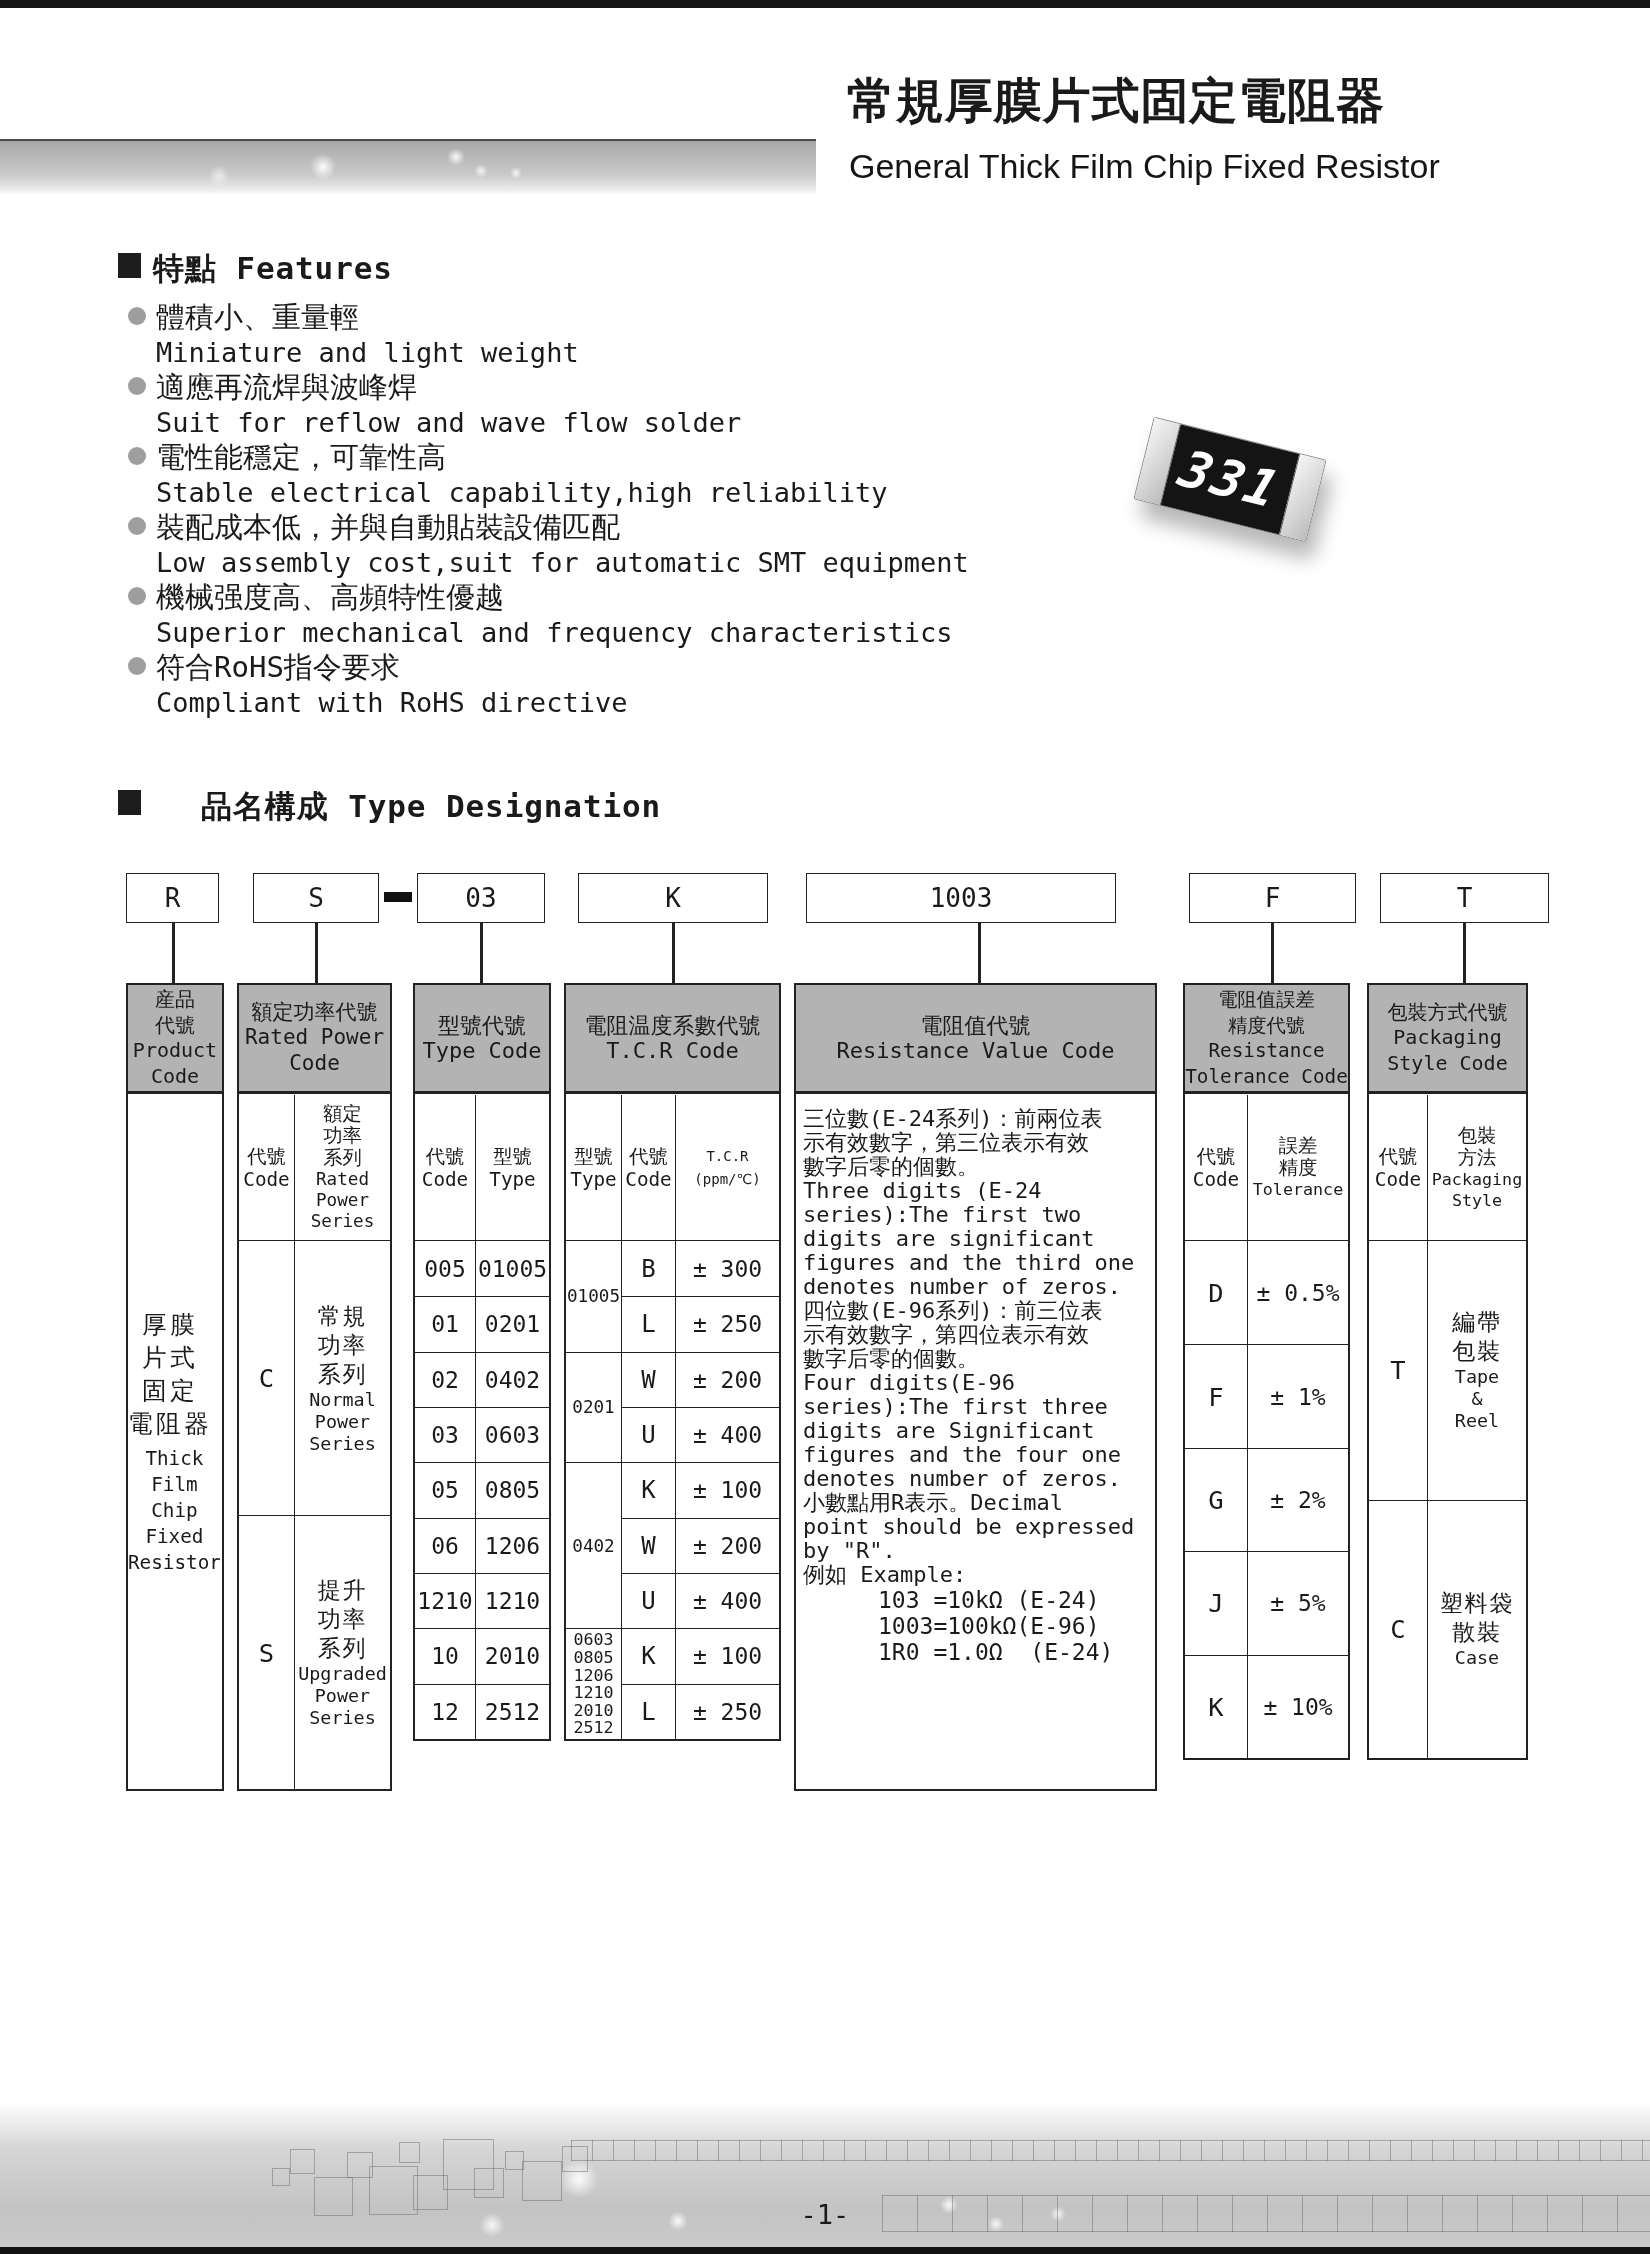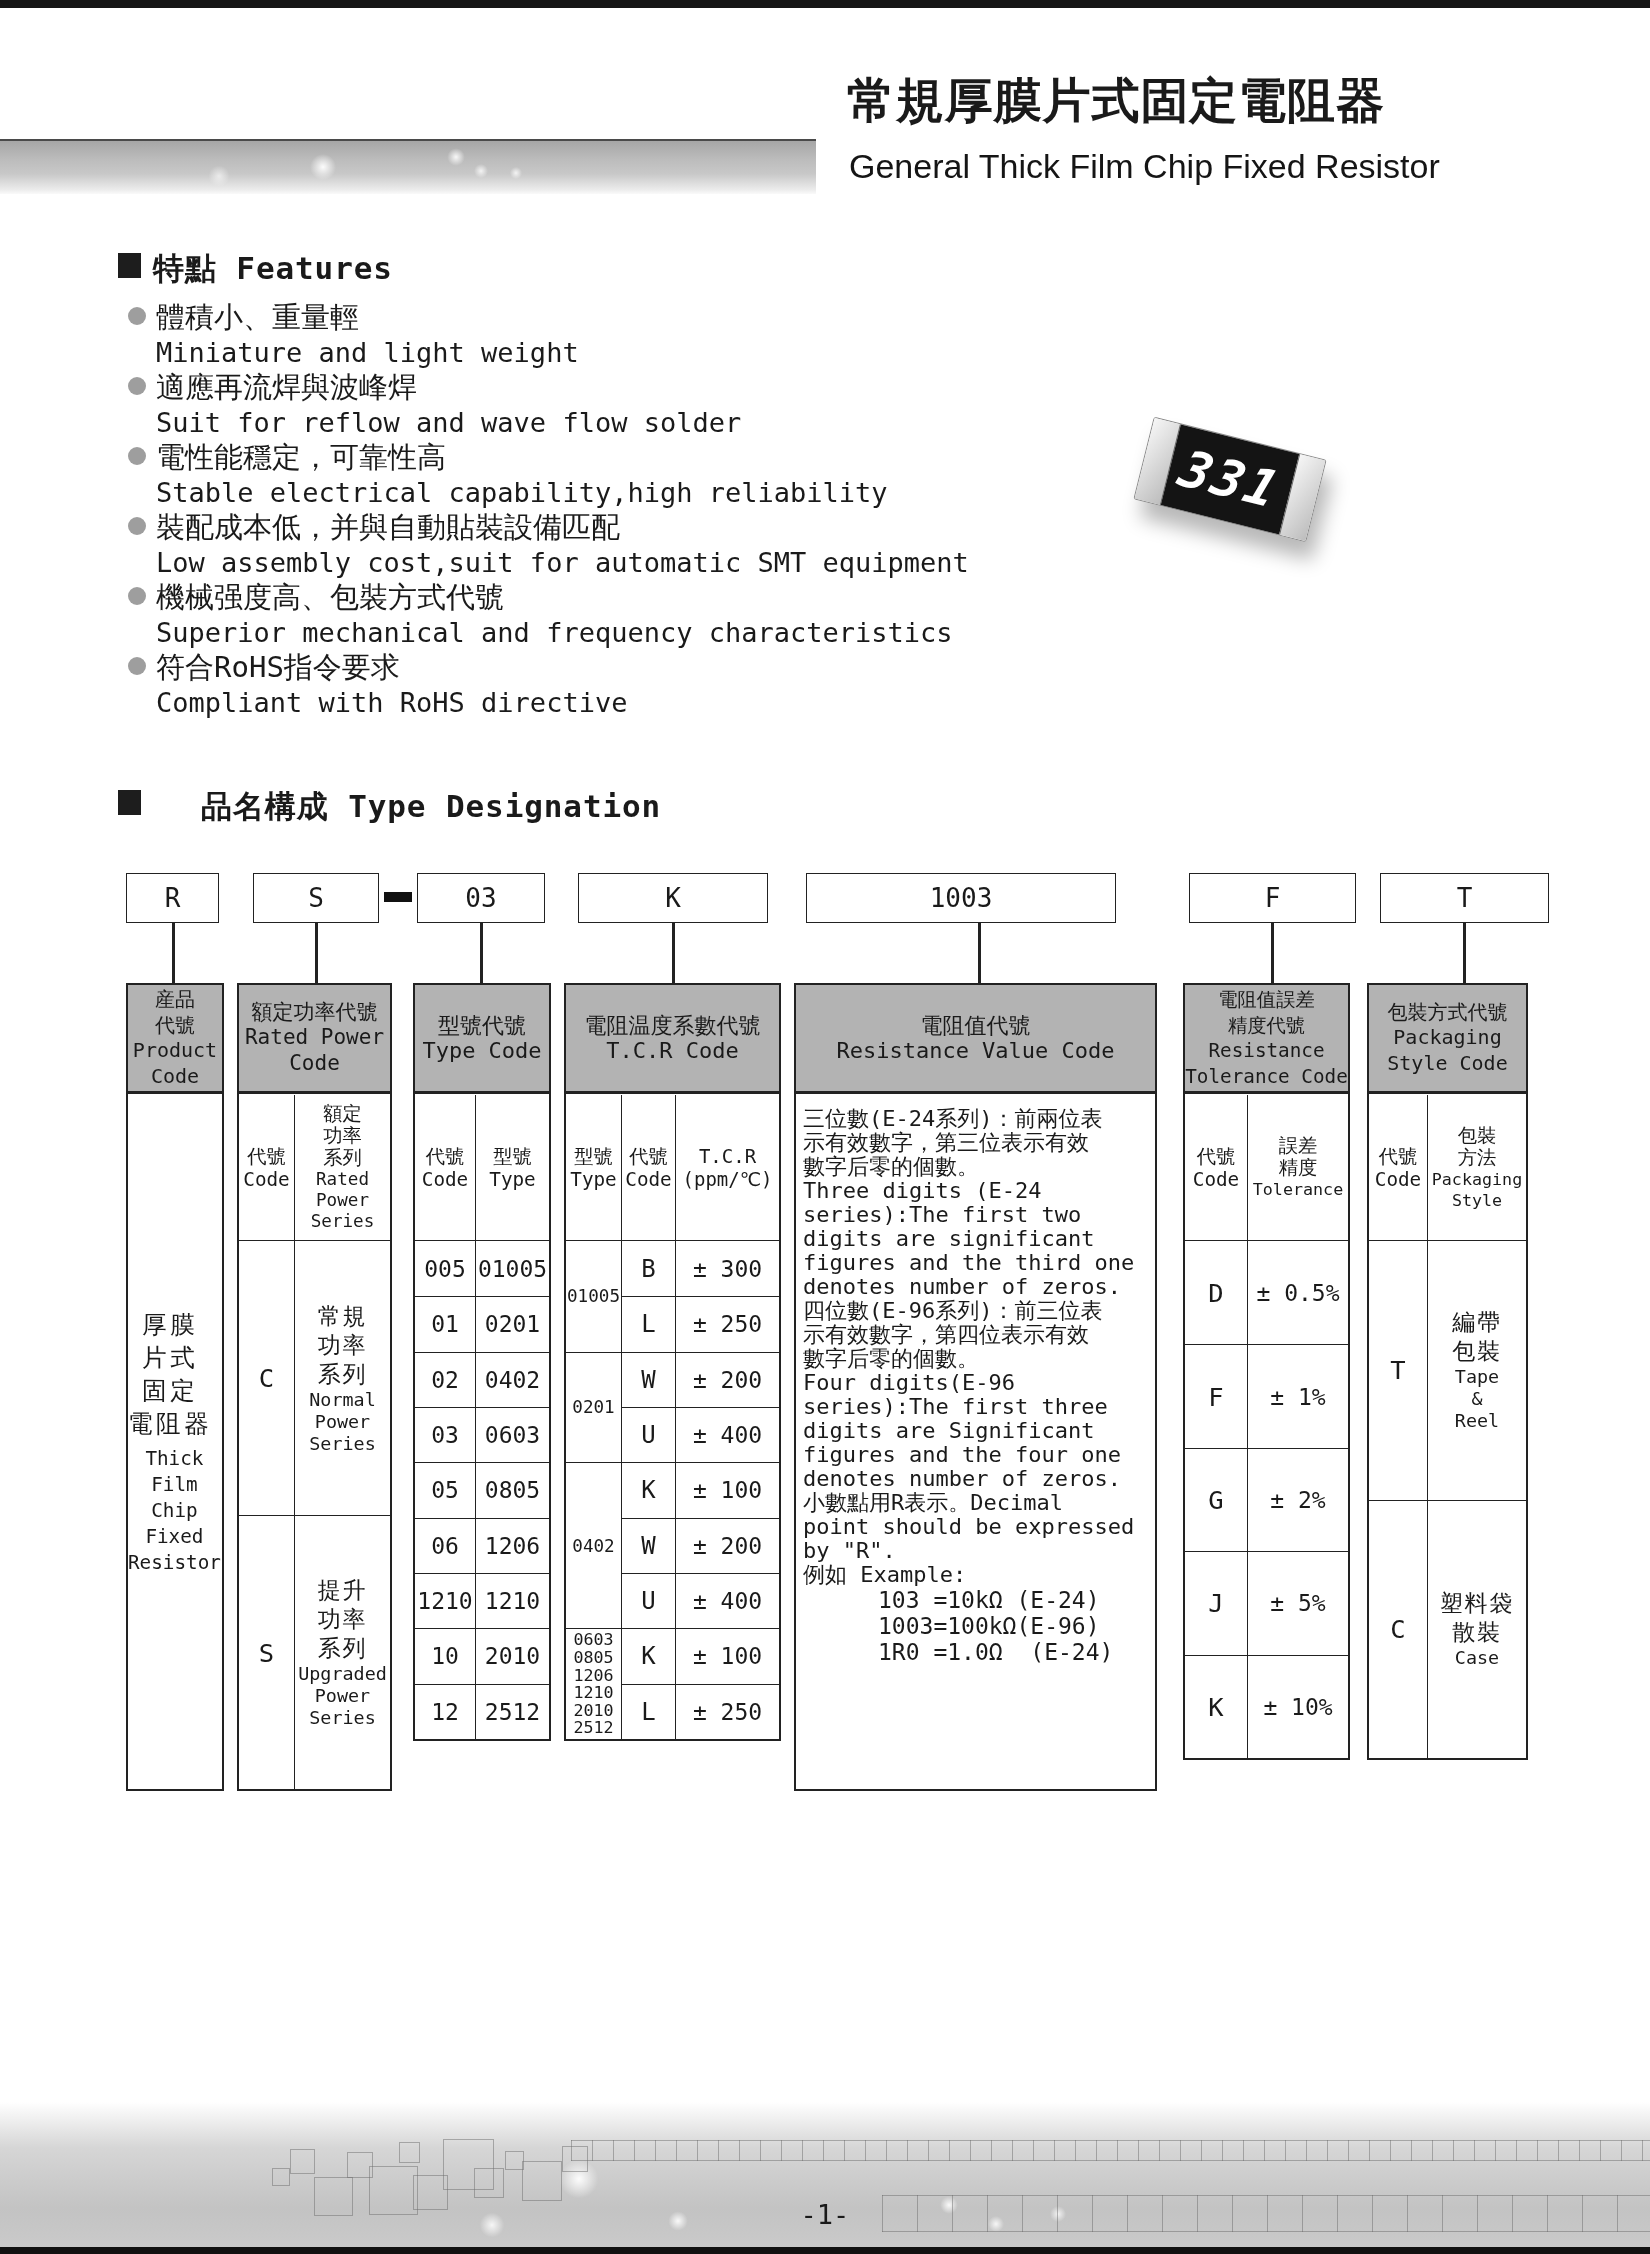--- a/index.html
+++ b/index.html
@@ -55,21 +55,21 @@
               background:#b3b3b3;display:flex;flex-direction:column;align-items:center;
               justify-content:center;text-align:center;white-space:pre-line;
               font-size:22px;line-height:25.5px;}
   .subhead{position:absolute;left:0;right:0;top:110px;height:145px;display:flex;}
   .sh{box-sizing:border-box;border-right:1.8px solid #222;display:flex;flex-direction:column;
       align-items:center;justify-content:center;text-align:center;white-space:pre-line;
       font-size:19.3px;line-height:23px;}
   .sh.last{border-right:none;flex:1;}
   .sh-cn{white-space:pre-line;font-size:19.3px;line-height:22px;}
   .sh-en{white-space:pre-line;font-size:17.6px;line-height:21px;}
-  .sh-sm .sh-en,.sh-sm{font-size:19px;}
+  .sh-sm .sh-en,.sh-sm{font-size:14px;}
   .bgrid{position:absolute;left:0;right:0;top:255px;bottom:0;display:grid;border-top:1.8px solid #222;}
   .tg{display:flex;align-items:center;justify-content:center;text-align:center;
       box-sizing:border-box;font-size:23px;white-space:pre-line;}
   .bt{border-top:1.8px solid #222;}
   .br{border-right:1.8px solid #222;}
   .code-letter{font-size:25.5px;}
   .tg.colstack{flex-direction:column;align-items:center;}
   .ser-cn{white-space:pre-line;font-size:23px;line-height:29px;letter-spacing:1.8px;}
   .ser-en{white-space:pre-line;font-size:18.4px;line-height:22px;}
   .tgt{grid-column:1;border-right:1.8px solid #222;display:flex;align-items:center;justify-content:center;
@@ -134,21 +134,21 @@
       <div class="fcn">電性能穩定，可靠性高</div>
       <div class="fen">Stable electrical capability,high reliability</div>
     </div>
     <div class="fitem">
       <span class="fbullet"></span>
       <div class="fcn">裝配成本低，并與自動貼裝設備匹配</div>
       <div class="fen">Low assembly cost,suit for automatic SMT equipment</div>
     </div>
     <div class="fitem">
       <span class="fbullet"></span>
-      <div class="fcn">機械强度高、包裝方式代號</div>
+      <div class="fcn">機械强度高、高頻特性優越</div>
       <div class="fen">Superior mechanical and frequency characteristics</div>
     </div>
     <div class="fitem">
       <span class="fbullet"></span>
       <div class="fcn">符合RoHS指令要求</div>
       <div class="fen">Compliant with RoHS directive</div>
     </div>
   </div>
 
   <div class="chip">

